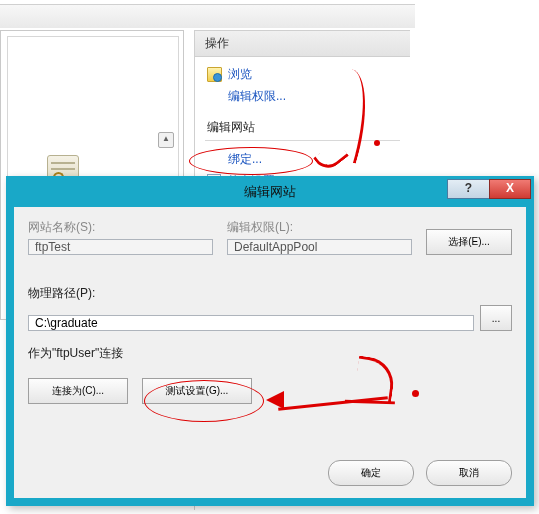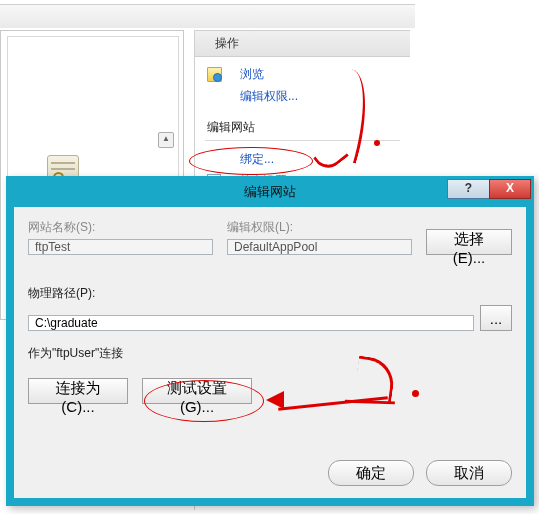--- a/index.html
+++ b/index.html
@@ -100,30 +100,30 @@
   .actions-panel {
     position: absolute;
     left: 194px; top: 30px;
     width: 216px; height: 480px;
     border-left: 1px solid #cfcfcf;
   }
   .actions-header {
     background: linear-gradient(#f0f0f0,#e3e3e3);
     border-top:1px solid #cfcfcf;
     border-bottom:1px solid #cfcfcf;
-    padding: 4px 20px;
+    padding: 4px 10px;
     font-weight: 400;
     color:#333;
   }
   .actions-body {
     padding: 6px 12px;
     line-height: 22px;
   }
   .link-row {
-    display:flex; align-items:center; gap:18px;
+    display:flex; align-items:center; gap:6px;
     color:#1b55c0; cursor:pointer;
   }
   .link-row .txt { text-decoration: none; }
   .browse-icon {
     width:15px; height:15px;
     background: linear-gradient(#fff3b0,#f2cf4d);
     border:1px solid #caa530;
     border-radius:1px;
     position:relative;
   }
@@ -249,21 +249,21 @@
     font-family:inherit; font-size:12px;
   }
   input.txtfield[disabled]{
     background:#f4f4f4; color:#555;
   }
   .btn {
     height:26px;
     border:1px solid #9f9f9f;
     background:linear-gradient(#fdfdfd,#e6e6e6);
     padding:0 14px;
-    font-family:inherit; font-size:15px;
+    font-family:inherit; font-size:10px;
     cursor:pointer;
   }
   .browse-btn {
     width:32px; padding:0;
   }
   .spacer { height:20px; }
   .path-row { display:flex; gap:6px; align-items:center; }
   .path-row input { flex:1;margin-top:10px; }
   .connect-row { display:flex; gap:14px; margin-top:16px; }
   .dlg-footer {

